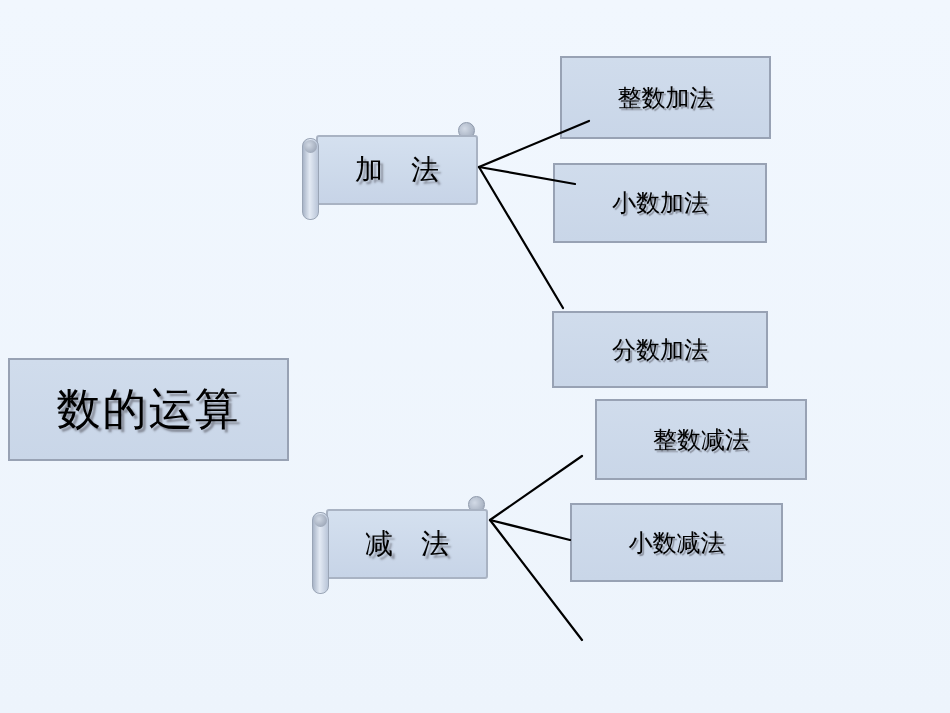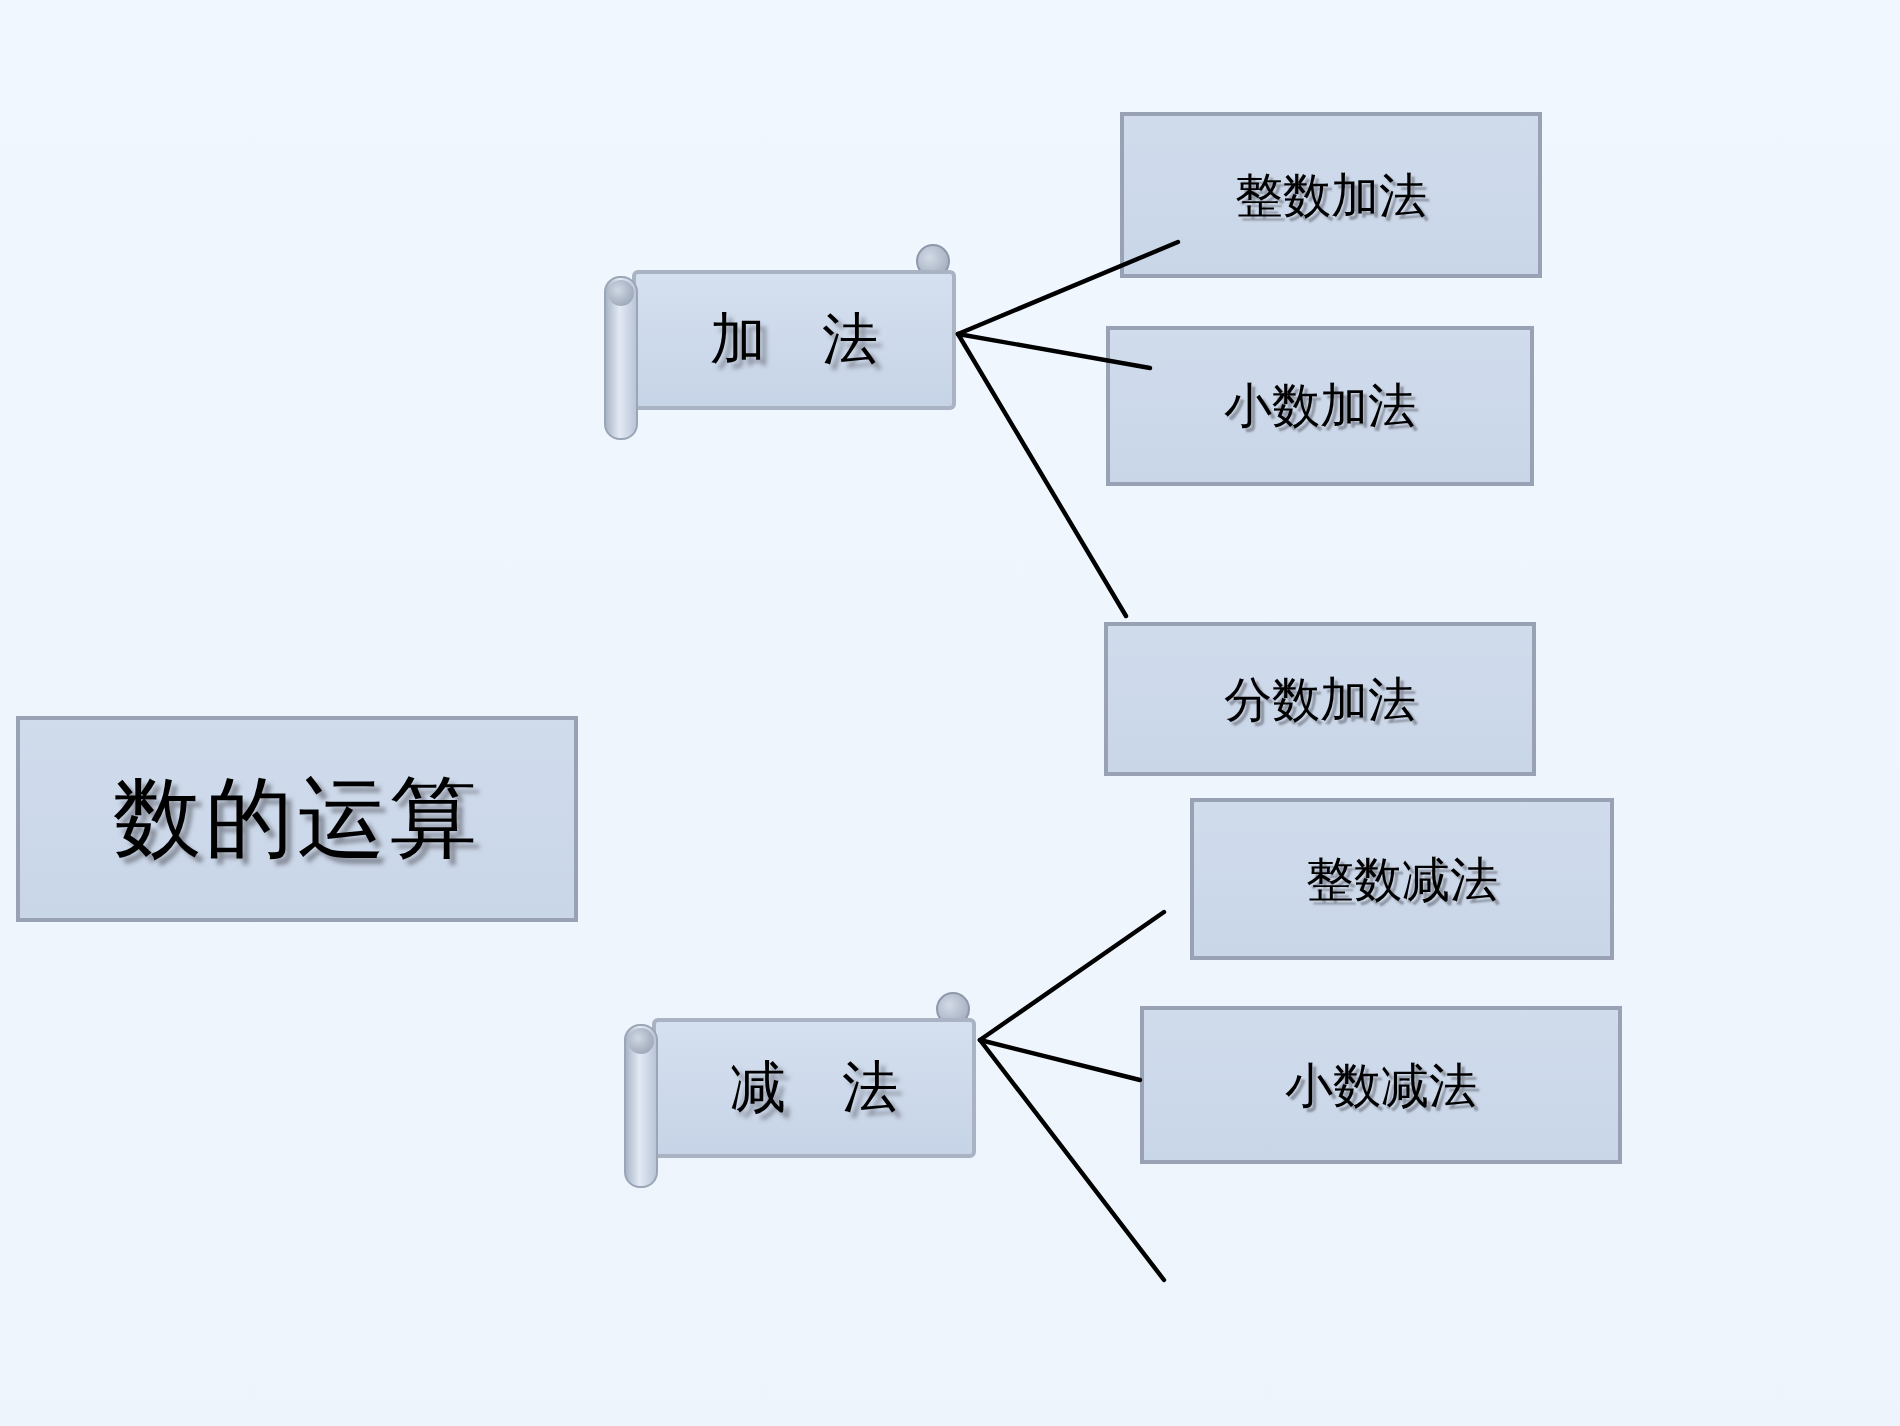--- a/index.html
+++ b/index.html
@@ -30,21 +30,21 @@
     margin-top:44px;
   }
   .leaf{
     font-size:24px;font-weight:normal;
     text-shadow:2px 2px 1px rgba(80,80,90,0.5);
   }
   .a1{left:560px;top:56px;width:211px;height:83px;}
   .a2{left:553px;top:163px;width:214px;height:80px;}
   .a3{left:552px;top:291px;width:216px;height:77px;margin-top:20px;}
   .s1{left:595px;top:399px;width:212px;height:81px;}
-  .s2{left:570px;top:503px;width:241px;height:79px;}
+  .s2{left:570px;top:503px;width:213px;height:79px;}
   .s3{left:575px;top:608px;width:213px;height:81px;}
 
   
   .scroll{position:absolute;width:178px;height:100px;z-index:3;}
   .scroll .curl{
     position:absolute;left:156px;top:0;width:17px;height:17px;
     border-radius:50%;
     background:radial-gradient(circle at 38% 38%, #d2dae6, #99a4b6);
     border:1px solid #8d98aa;box-sizing:border-box;z-index:1;
   }

